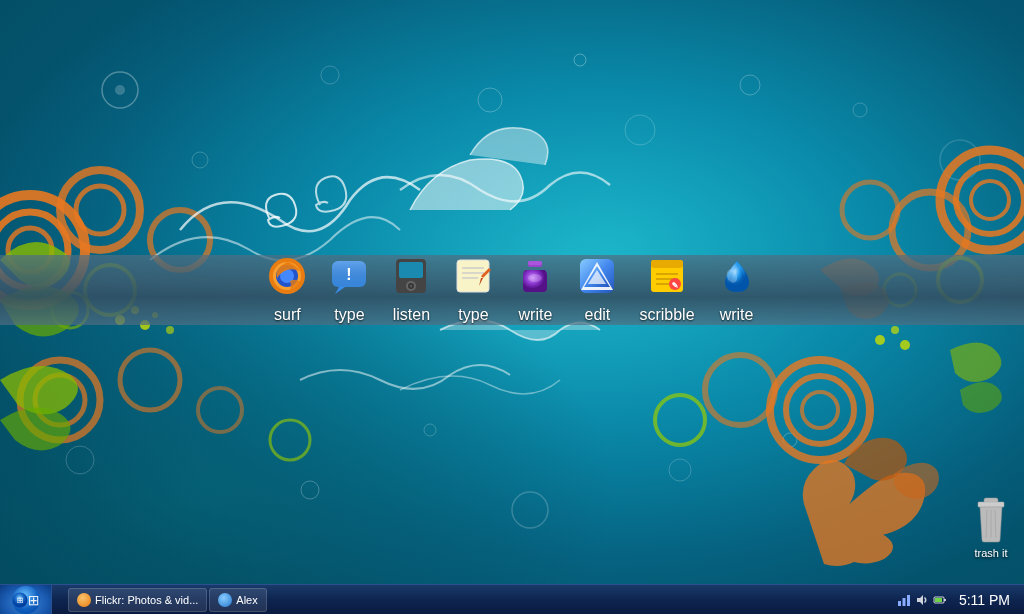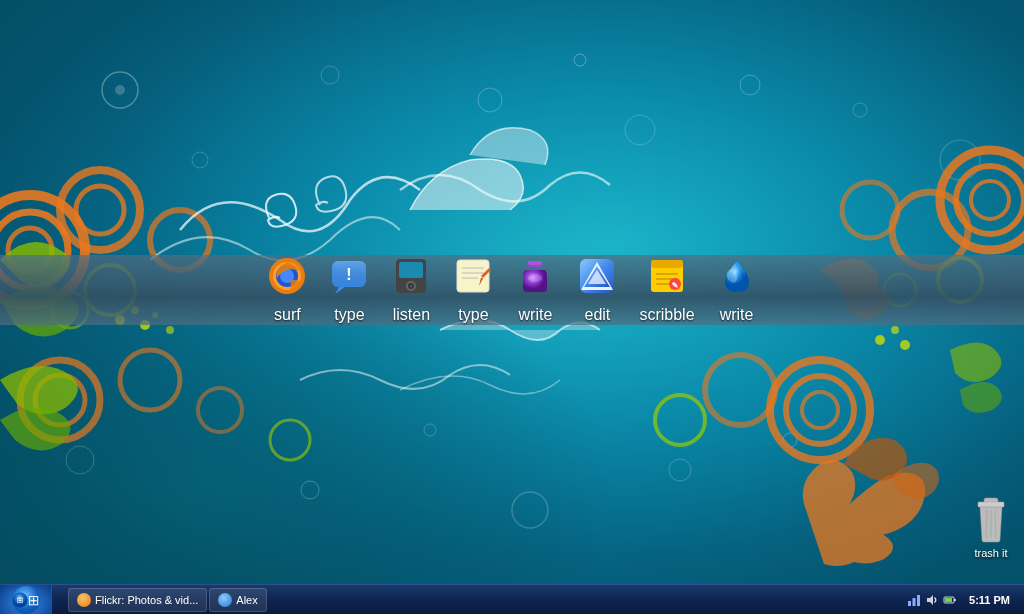--- a/index.html
+++ b/index.html
@@ -178,24 +178,23 @@
       width: 14px;
       height: 14px;
       display: flex;
       align-items: center;
       justify-content: center;
       cursor: pointer;
     }
 
     #clock {
       color: white;
-      font-size: 11px;
+      font-size: 14px;
       padding: 0 8px;
       white-space: nowrap;
-      font-weight: bold;
     }
 
     
     svg.floral {
       position: absolute;
       top: 0;
       left: 0;
       width: 100%;
       height: 100%;
     }

